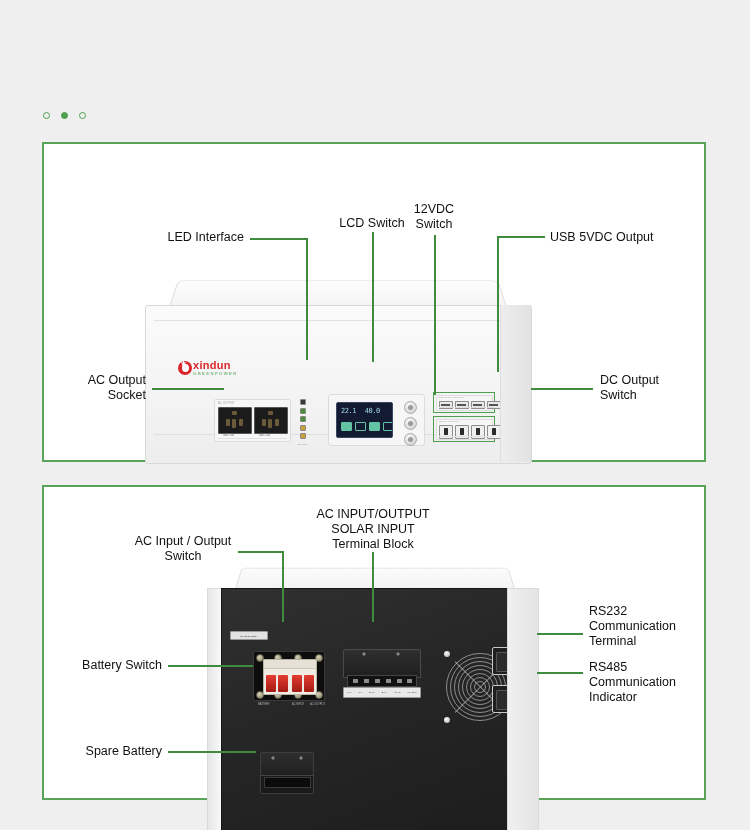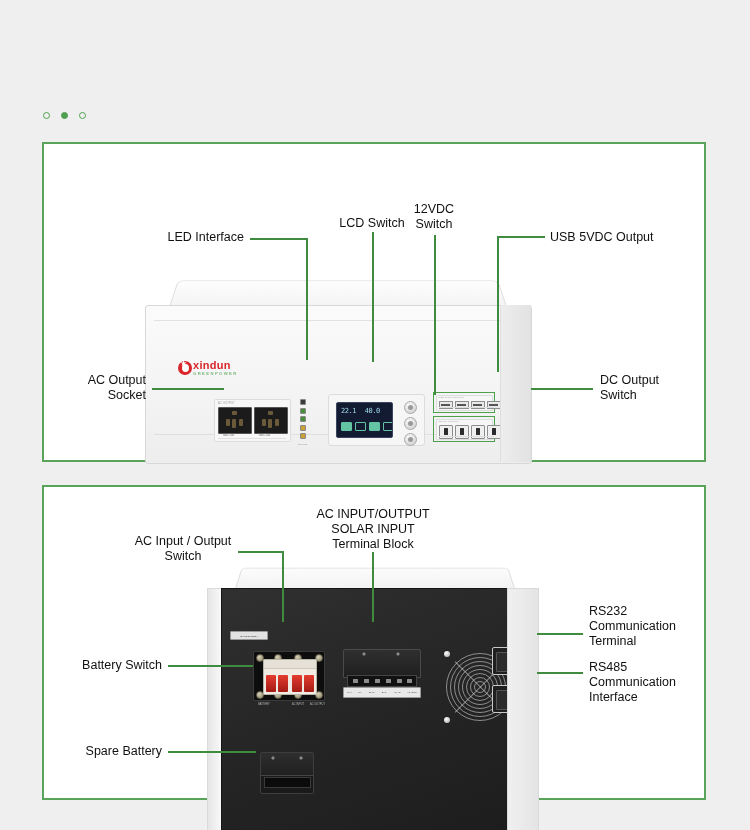--- a/index.html
+++ b/index.html
@@ -418,19 +418,19 @@
   <div class="lbl c" style="left:302px;top:484px;width:142px;margin-top:23px;">AC INPUT/OUTPUT
 SOLAR INPUT
 Terminal Block</div>
 
   <div class="lbl l" style="left:589px;top:604px;width:112px;">RS232
 Communication
 Terminal</div>
 
   <div class="lbl l" style="left:589px;top:660px;width:112px;">RS485
 Communication
-Interface</div>
+Indicator</div>
 
   <div class="lbl r" style="left:60px;top:658px;width:102px;">Battery Switch</div>
 
   <div class="lbl r" style="left:60px;top:744px;width:102px;">Spare Battery</div>
 
 </div>
 
 </body></html>

